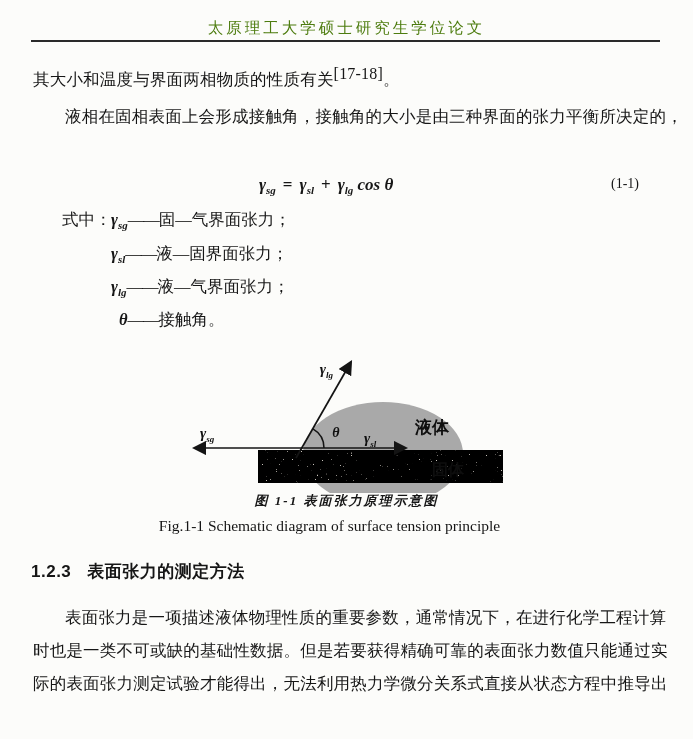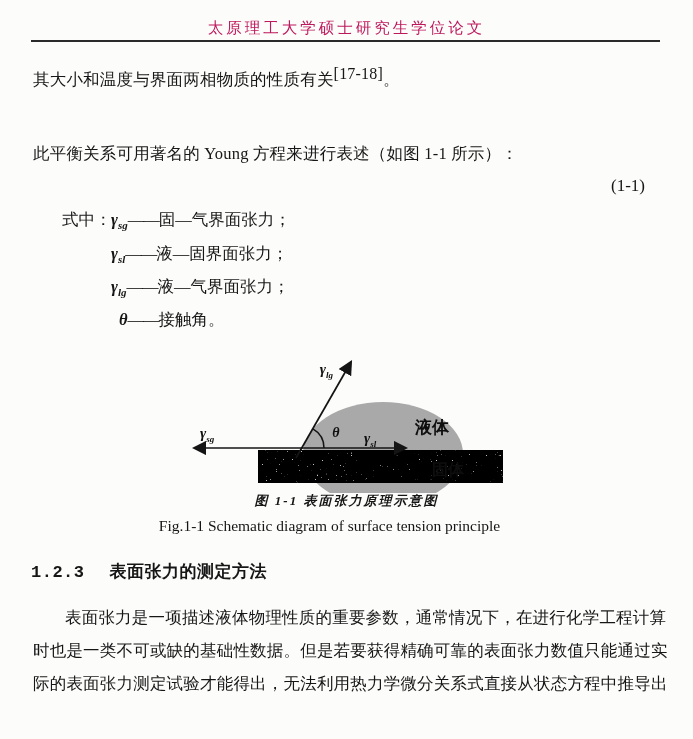--- a/index.html
+++ b/index.html
@@ -7,65 +7,68 @@
     position:relative;
     width:693px;height:739px;
     background:#fcfcfa;
     font-family:"Liberation Serif","DejaVu Serif",serif;
     color:#161616;
     overflow:hidden;
   }
   .hdr{
     position:absolute;top:18px;left:0;width:100%;
     text-align:center;font-size:15.5px;letter-spacing:3px;
-    color:#be185d;
+    color:#4d7c0f;
   }
   .rule{position:absolute;top:40px;left:31px;width:629px;height:2px;background:#2a2a2a;}
   .tline{
     position:absolute;font-size:16.5px;line-height:22px;white-space:nowrap;
     letter-spacing:0.2px;
   }
   sup{font-size:16px;line-height:0;}
   .eqline{position:absolute;top:175px;left:259px;font-size:17px;white-space:nowrap;}
   .eqline .sym, .defrow .sym, .eqline .cosfn{font-style:italic;font-weight:600;}
   .eqline sub, .defrow sub{font-size:11px;font-style:italic;font-weight:600;line-height:0;}
   .eqline .op{margin:0 7px;font-weight:600;}
-  .eqnum{position:absolute;top:176px;left:611px;font-size:17px;}
+  .eqnum{position:absolute;top:176px;left:611px;font-size:14px;}
   .defrow{position:absolute;font-size:16.5px;line-height:22px;white-space:nowrap;}
   .wherelbl{display:inline-block;width:49px;}
   .dash{letter-spacing:-1px;}
   .figwrap{position:absolute;left:130px;top:348px;width:420px;height:145px;}
   .capzh{
     position:absolute;top:492px;left:0;width:693px;text-align:center;
     font-size:13px;font-style:italic;letter-spacing:2px;font-weight:600;
   }
   .capen{position:absolute;top:517px;left:0;width:659px;text-align:center;font-size:15.5px;}
   .heading{
     position:absolute;top:560px;left:31px;
     font-family:"Liberation Sans","DejaVu Sans",sans-serif;
     font-weight:bold;font-size:17px;letter-spacing:0.5px;
   }
-  .heading .num{margin-right:25px;font-family:Liberation Mono, monospace;}
+  .heading .num{margin-right:16px;font-family:Liberation Sans, sans-serif;}
   svg text{font-family:"Liberation Serif","DejaVu Serif",serif;}
   svg .gsym{font-style:italic;font-weight:bold;font-size:15px;fill:#111;}
   svg .gsub{font-style:italic;font-weight:bold;font-size:9px;fill:#111;}
   svg .zhlbl{font-family:"Liberation Sans","DejaVu Sans",sans-serif;font-weight:bold;fill:#0e0e0e;}
 </style>
 </head>
 <body>
 
 <div class="page">
 
   <div class="hdr">太原理工大学硕士研究生学位论文</div>
   <div class="rule"></div>
 
   <div class="tline" style="top:69px;left:33px"><span>其大小和温度与界面两相物质的性质有关</span><sup>[17-18]</sup><span>。</span></div>
 
-  <div class="tline" style="top:143px;left:33px">此平衡关系可用著名的 Young 方程来进行表述（如图 1-1 所示）：</div>
+  <div class="tline" style="top:106px;left:65px">液相在固相表面上会形成接触角，接触角的大小是由三种界面的张力平衡所决定的，</div>
 
+  <div class="eqline">
+    <span class="sym">γ</span><sub>sg</sub><span class="op">=</span><span class="sym">γ</span><sub>sl</sub><span class="op">+</span><span class="sym">γ</span><sub>lg</sub>&nbsp;<span class="cosfn">cos θ</span>
+  </div>
   <div class="eqnum">(1-1)</div>
 
   <div class="defrow" style="top:243px;left:62px">
     <span class="wherelbl"></span><span class="sym">γ</span><sub>sl</sub><span class="dash">——</span><span>液—固界面张力；</span>
   </div>
   <div class="defrow" style="top:209px;left:62px">
     <span class="wherelbl">式中：</span><span class="sym">γ</span><sub>sg</sub><span class="dash">——</span><span>固—气界面张力；</span>
   </div>
   <div class="defrow" style="top:276px;left:62px">
     <span class="wherelbl"></span><span class="sym">γ</span><sub>lg</sub><span class="dash">——</span><span>液—气界面张力；</span>

